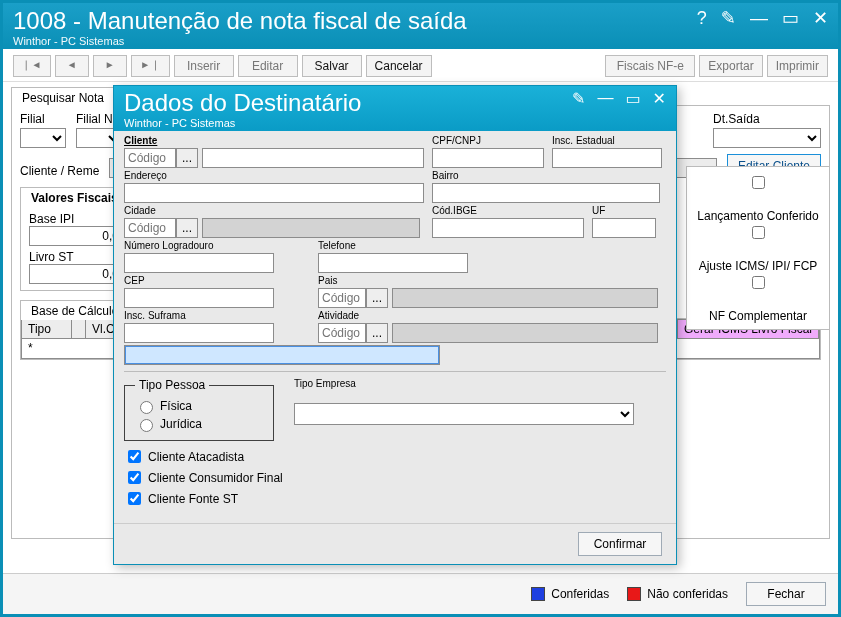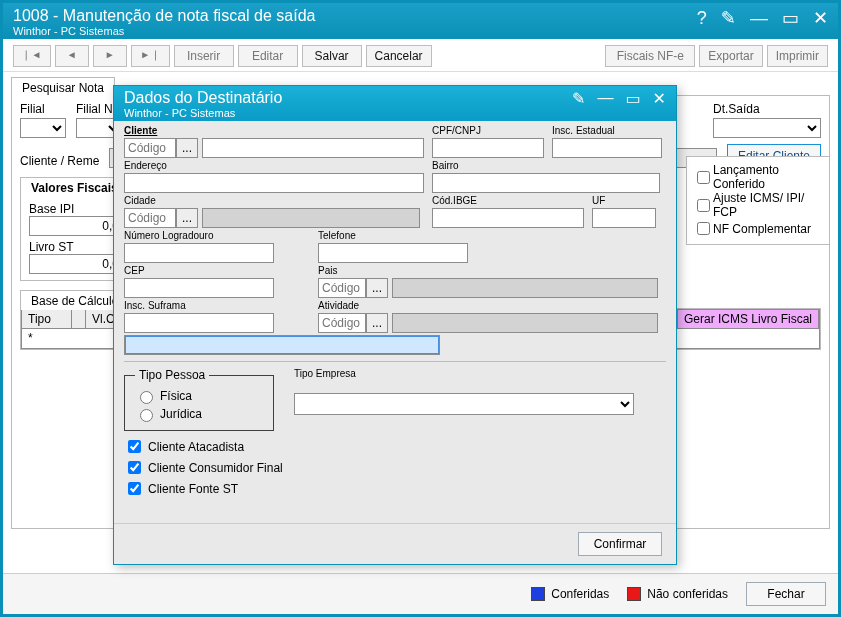--- a/index.html
+++ b/index.html
@@ -22,21 +22,21 @@
     flex-direction: column;
   }
   .titlebar {
     background: linear-gradient(#1a9fc8, #0a8fb6);
     color: #fff;
     padding: 4px 10px 2px 10px;
     display: flex;
     align-items: flex-start;
     justify-content: space-between;
   }
-  .titlebar .title { font-size: 16px; font-weight: 300; }
+  .titlebar .title { font-size: 24px; font-weight: 300; }
   .titlebar .subtitle { font-size: 11px; opacity: .95; }
   .titlebar .controls { display: flex; gap: 14px; align-items: center; font-size: 18px; }
   .titlebar .controls span { cursor: pointer; }
   .toolbar {
     display: flex;
     gap: 4px;
     padding: 6px 10px 4px 10px;
     background: #fff;
     border-bottom: 1px solid #ddd;
   }
@@ -87,21 +87,21 @@
   }
   .input.ro { background: #ececec; }
   .btn {
     border: 1px solid #9faab5;
     background: #f6f6f6;
     padding: 4px 10px;
     cursor: pointer;
     font-size: 12px;
   }
   .btn.blue { border-color:#1a8fd9; color:#0a4f8a; }
-  .chk { display: flex; align-items: center; gap: 0; font-size: 12px; }
+  .chk { display: flex; align-items: center; gap: 17px; font-size: 12px; flex-direction: column; }
   .chk input { accent-color:#0a8fb6; }
   .gridhead {
     background:#ededed;
     border:1px solid #8c8c8c;
     display:flex;
   }
   .gridhead div { border-right:1px solid #8c8c8c; padding:2px 6px; font-size:12px; }
   .gridbody { height:20px; background:#fff; border:1px solid #8c8c8c; border-top:none; padding:2px 6px; }
   .footer {
     border-top:1px solid #ccc;
@@ -133,21 +133,21 @@
     flex-direction:column;
   }
   .modal .mtitle {
     background:linear-gradient(#1ab1d8,#0a9bc6);
     color:#fff;
     padding:3px 10px 2px;
     display:flex;
     justify-content:space-between;
     align-items:flex-start;
   }
-  .modal .mtitle .t1 { font-size:16px; font-weight:300; }
+  .modal .mtitle .t1 { font-size:24px; font-weight:300; }
   .modal .mtitle .t2 { font-size:11px; }
   .modal .mtitle .mcontrols { display:flex; gap:12px; font-size:16px; }
   .modal .mtitle .mcontrols span { cursor:pointer; }
   .modal .mbody { padding:4px 10px 6px; flex:1; overflow:hidden; }
   .mline { display:flex; gap:8px; margin-bottom:2px; flex-wrap:nowrap; }
   .mlabel { font-size:10px; display:block; margin-bottom:2px; }
   .mlabel.bold { font-weight:bold; text-decoration:underline; }
   .minput {
     border:1px solid #8c8c8c;
     height:20px;

